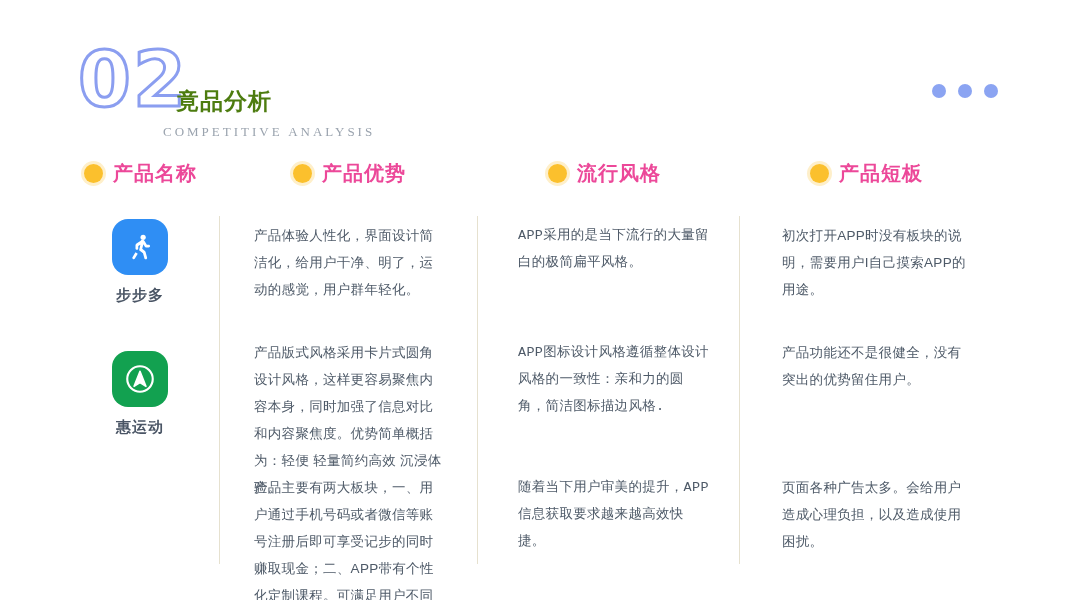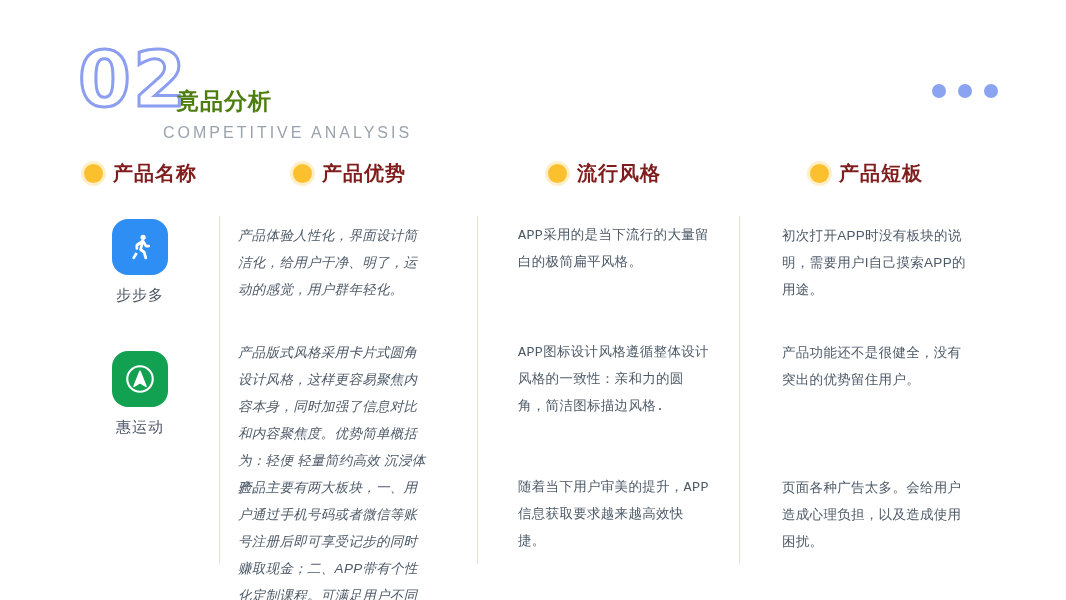--- a/index.html
+++ b/index.html
@@ -45,24 +45,24 @@
     font-size: 23px;
     font-weight: 700;
     color: #4d7c0f;
     letter-spacing: 1px;
   }
 
   .title-en {
     position: absolute;
     left: 163px;
     top: 100px;
-    font-size: 16px;
+    font-size: 13px;
     letter-spacing: 3px;
     color: #9aa3ae;
-    font-family: Liberation Sans, sans-serif;
+    font-family: Liberation Serif, serif;
   }
 
   .dots {
     position: absolute;
     right: 68px;
     top: 60px;
     display: flex;
     gap: 12px;
   }
   .dots .dot {
@@ -84,21 +84,21 @@
     width: 19px;
     height: 19px;
     border-radius: 50%;
     background: #fbc02d;
     box-shadow: 0 0 0 3px rgba(251,192,45,0.25);
     display: inline-block;
   }
   .col-head .ch-label {
     font-size: 20px;
     font-weight: 700;
-    color: #7f1d1d;
+    color: #ec4899;
     letter-spacing: 1px;
   }
 
   .col-head.c0 { left: 84px; }
   .col-head.c1 { left: 293px; }
   .col-head.c2 { left: 548px; }
   .col-head.c3 { left: 810px; text-align: center; }
 
   
   .vline {
@@ -132,33 +132,33 @@
     align-items: center;
     justify-content: center;
     color: #fff;
   }
   .app-icon svg { display: block; }
 
   .app-name {
     margin-top: 11px;
     font-size: 15px;
     color: #4a5565;
-    font-weight: 400;
+    font-weight: 700;
     letter-spacing: 1px;
   }
 
   
   .text-cell {
     position: absolute;
     font-size: 13.5px;
     line-height: 2.0;
     color: #4e5a68;
     letter-spacing: 0.3px;
   }
-  .text-cell.c1 { left: 238px; width: 190px; font-style: italic; }
+  .text-cell.c1 { left: 254px; width: 190px; }
   .text-cell.c2 { left: 518px; width: 192px; font-family: Liberation Mono, monospace; }
   .text-cell.c3 { left: 782px; width: 192px; }
 
   .text-cell.r0 { top: 198px; }
   .text-cell.r1 { top: 315px; }
   .text-cell.r2 { top: 450px; }
 </style>
 </head>
 <body>
 

